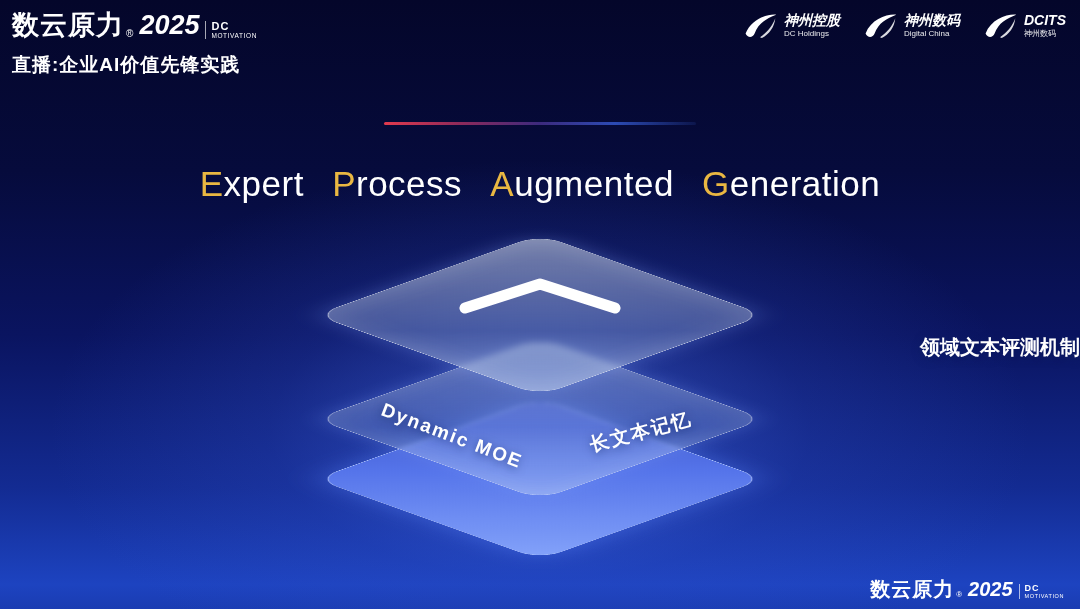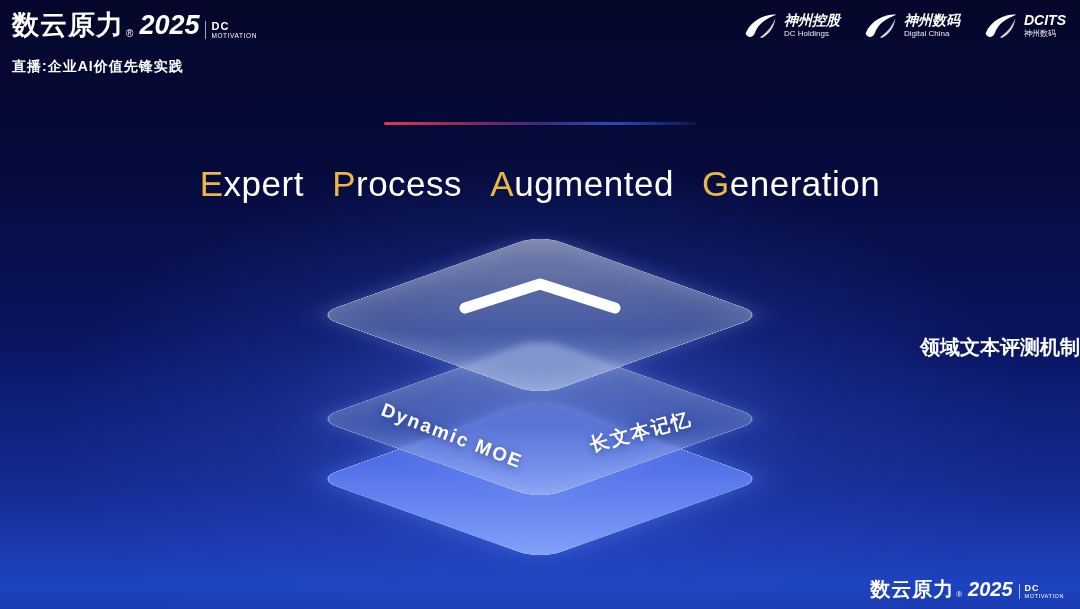--- a/index.html
+++ b/index.html
@@ -25,21 +25,21 @@
   .brand-year { font-size:27px; font-weight:800; font-style:italic; margin-left:5px; }
   .brand-stack { display:flex; flex-direction:column; margin-left:6px; margin-top:4px; padding-left:5px; border-left:1px solid rgba(255,255,255,0.65); gap:1px; }
   .brand-dc { font-size:11px; font-weight:700; letter-spacing:1px; }
   .brand-mot { font-size:6.5px; letter-spacing:0.6px; }
   .brand.small .brand-name, .brand.small .brand-year { font-size:20px; }
   .brand.small .brand-reg { font-size:8px; }
   .brand.small .brand-dc { font-size:9px; }
   .brand.small .brand-mot { font-size:5.5px; }
   .brand.small .brand-stack { margin-top:3px; }
 
-  .live-label { position:absolute; left:12px; top:58px; font-size:14px; font-weight:700; letter-spacing:1px; }
+  .live-label { position:absolute; left:12px; top:52px; font-size:19px; font-weight:700; letter-spacing:1px; }
 
   
   .logos { position:absolute; right:14px; top:12px; display:flex; gap:22px; }
   .logo { display:flex; align-items:center; gap:6px; }
   .logo-text { display:flex; flex-direction:column; line-height:1.2; }
   .logo-name { font-size:14px; font-weight:700; font-style:italic; }
   .logo-sub { font-size:8px; opacity:0.92; }
 
   
   .main-title { position:absolute; top:57px; left:0; width:100%; text-align:center; font-size:27px; font-weight:700; color:#e9b742; letter-spacing:1px; }

